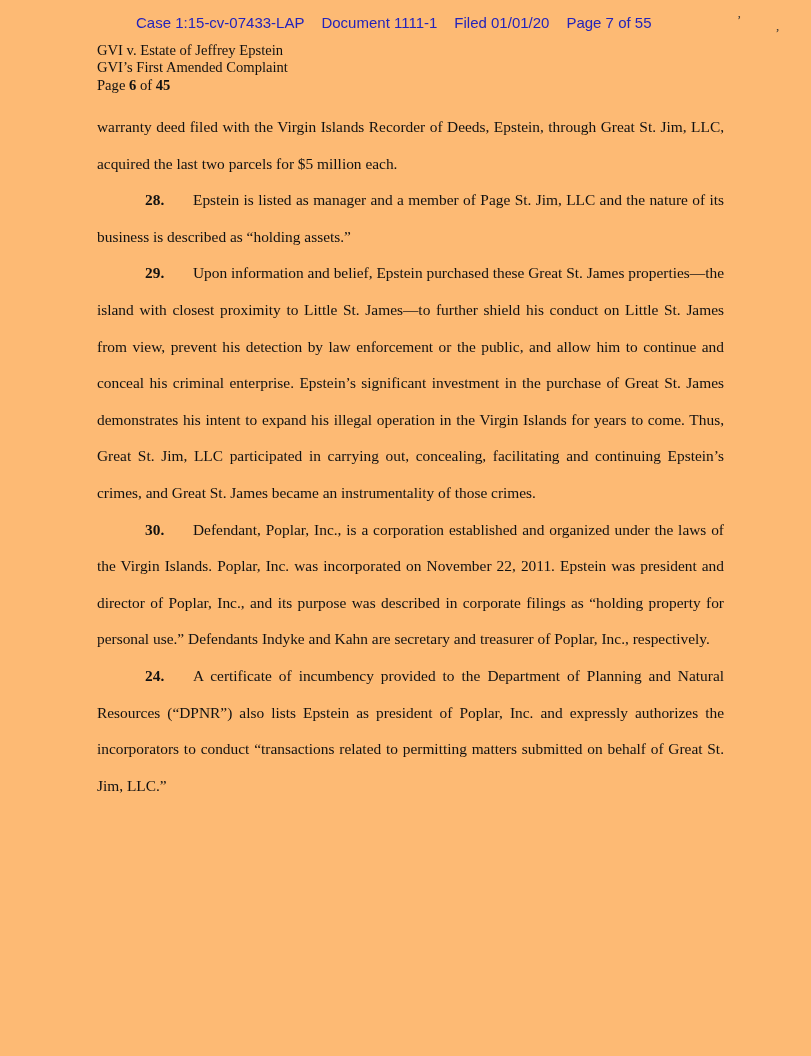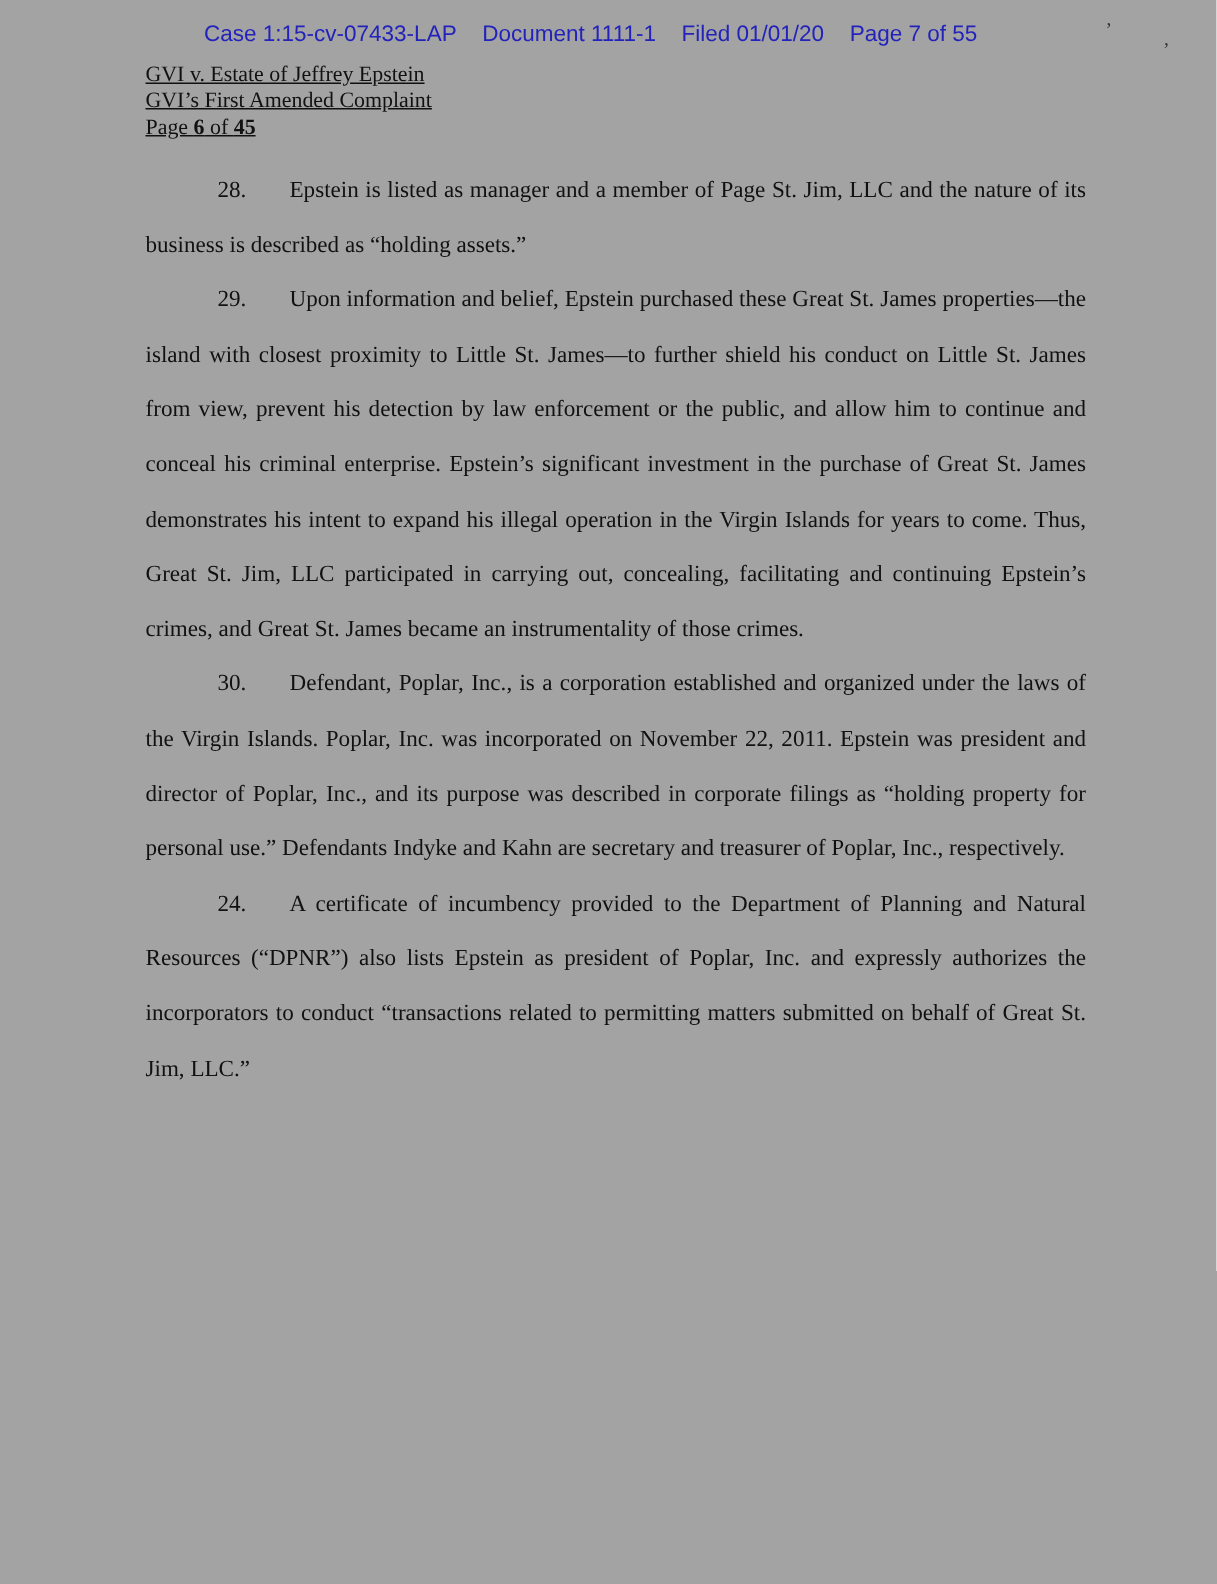--- a/index.html
+++ b/index.html
@@ -4,21 +4,21 @@
 <style>
   html, body {
     margin: 0;
     padding: 0;
     background: #ffffff;
   }
   .page {
     position: relative;
     width: 811px;
     height: 1056px;
-    background: #a3a3a3;
+    background: #fdba74;
     overflow: hidden;
     font-family: "Liberation Serif", serif;
     color: #1a1a1a;
   }
   .stamp {
     position: absolute;
     left: 136px;
     top: 14px;
     display: flex;
     gap: 17px;
@@ -36,21 +36,21 @@
   .artifact-1 { left: 737px; top: 12px; }
   .artifact-2 { left: 776px; top: 18px; }
   .header-block {
     position: absolute;
     left: 97px;
     top: 42px;
     font-size: 14.6px;
     line-height: 17.4px;
     color: #111111;
   }
-  .header-line { white-space: nowrap; text-decoration: underline; }
+  .header-line { white-space: nowrap; }
   .b { font-weight: bold; }
   .body-text {
     position: absolute;
     left: 97px;
     top: 109px;
     width: 627px;
     font-size: 15.4px;
     line-height: 36.6px;
     text-align: justify;
     color: #111111;
@@ -58,20 +58,21 @@
   .para {
     margin: 0;
   }
   .para.indent {
     text-indent: 48px;
   }
   .pnum {
     display: inline-block;
     width: 48px;
     text-indent: 0;
+    font-weight: bold;
   }
 </style>
 </head>
 <body>
 
 <div class="page">
 
   <div class="stamp">
     <span>Case 1:15-cv-07433-LAP</span>
     <span>Document 1111-1</span>
@@ -82,19 +83,20 @@
   <span class="artifact artifact-1">’</span>
   <span class="artifact artifact-2">,</span>
 
   <div class="header-block">
     <div class="header-line">GVI v. Estate of Jeffrey Epstein</div>
     <div class="header-line">GVI’s First Amended Complaint</div>
     <div class="header-line"><span>Page </span><span class="b">6</span><span> of </span><span class="b">45</span></div>
   </div>
 
   <div class="body-text">
+    <p class="para"><span>warranty deed filed with the Virgin Islands Recorder of Deeds, Epstein, through Great St. Jim, LLC, acquired the last two parcels for $5 million each.</span></p>
     <p class="para indent"><span class="pnum">28.</span><span>Epstein is listed as manager and a member of Page St. Jim, LLC and the nature of its business is described as “holding assets.”</span></p>
     <p class="para indent"><span class="pnum">29.</span><span>Upon information and belief, Epstein purchased these Great St. James properties—the island with closest proximity to Little St. James—to further shield his conduct on Little St. James from view, prevent his detection by law enforcement or the public, and allow him to continue and conceal his criminal enterprise.  Epstein’s significant investment in the purchase of Great St. James demonstrates his intent to expand his illegal operation in the Virgin Islands for years to come.  Thus, Great St. Jim, LLC participated in carrying out, concealing, facilitating and continuing Epstein’s crimes, and Great St. James became an instrumentality of those crimes.</span></p>
     <p class="para indent"><span class="pnum">30.</span><span>Defendant, Poplar, Inc., is a corporation established and organized under the laws of the Virgin Islands.  Poplar, Inc. was incorporated on November 22, 2011.  Epstein was president and director of Poplar, Inc., and its purpose was described in corporate filings as “holding property for personal use.”  Defendants Indyke and Kahn are secretary and treasurer of Poplar, Inc., respectively.</span></p>
     <p class="para indent"><span class="pnum">24.</span><span>A certificate of incumbency provided to the Department of Planning and Natural Resources (“DPNR”) also lists Epstein as president of Poplar, Inc. and expressly authorizes the incorporators to conduct “transactions related to permitting matters submitted on behalf of Great St. Jim, LLC.”</span></p>
   </div>
 
 </div>
 
 </body></html>

